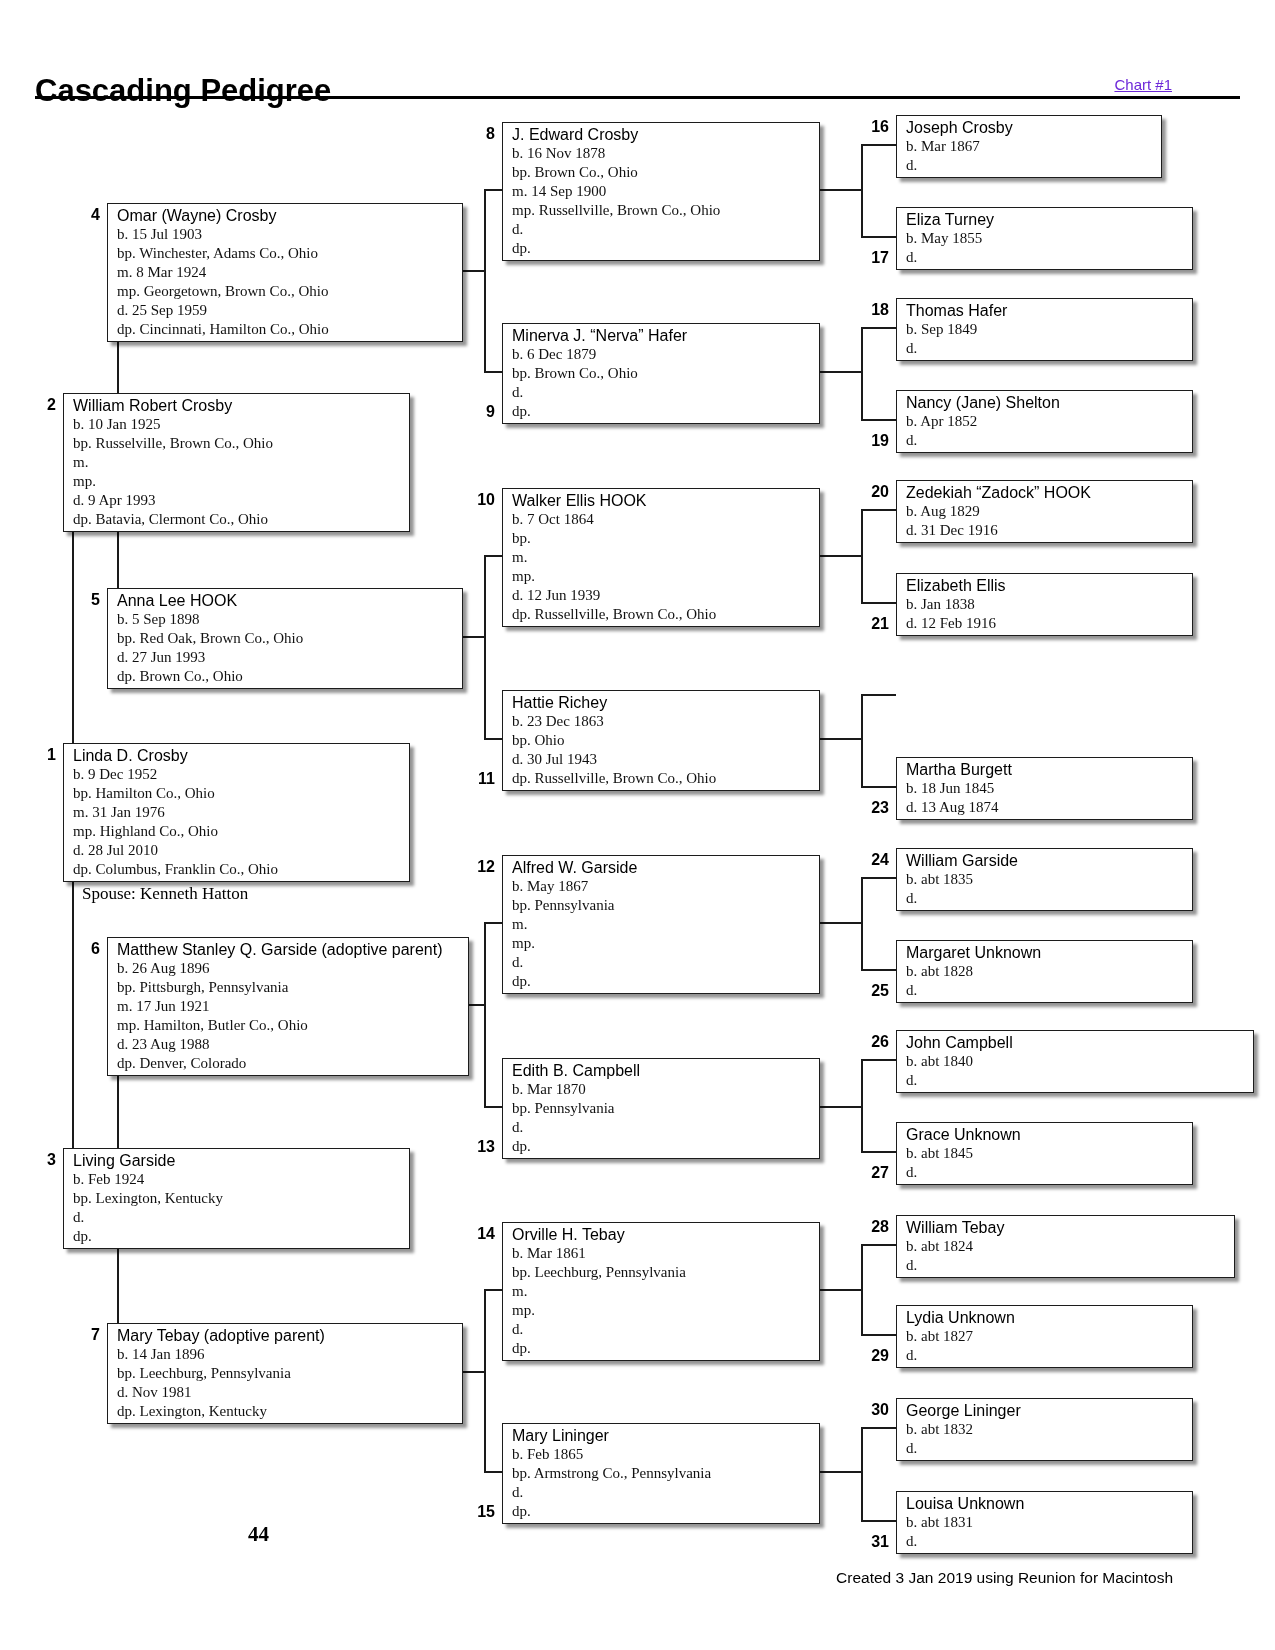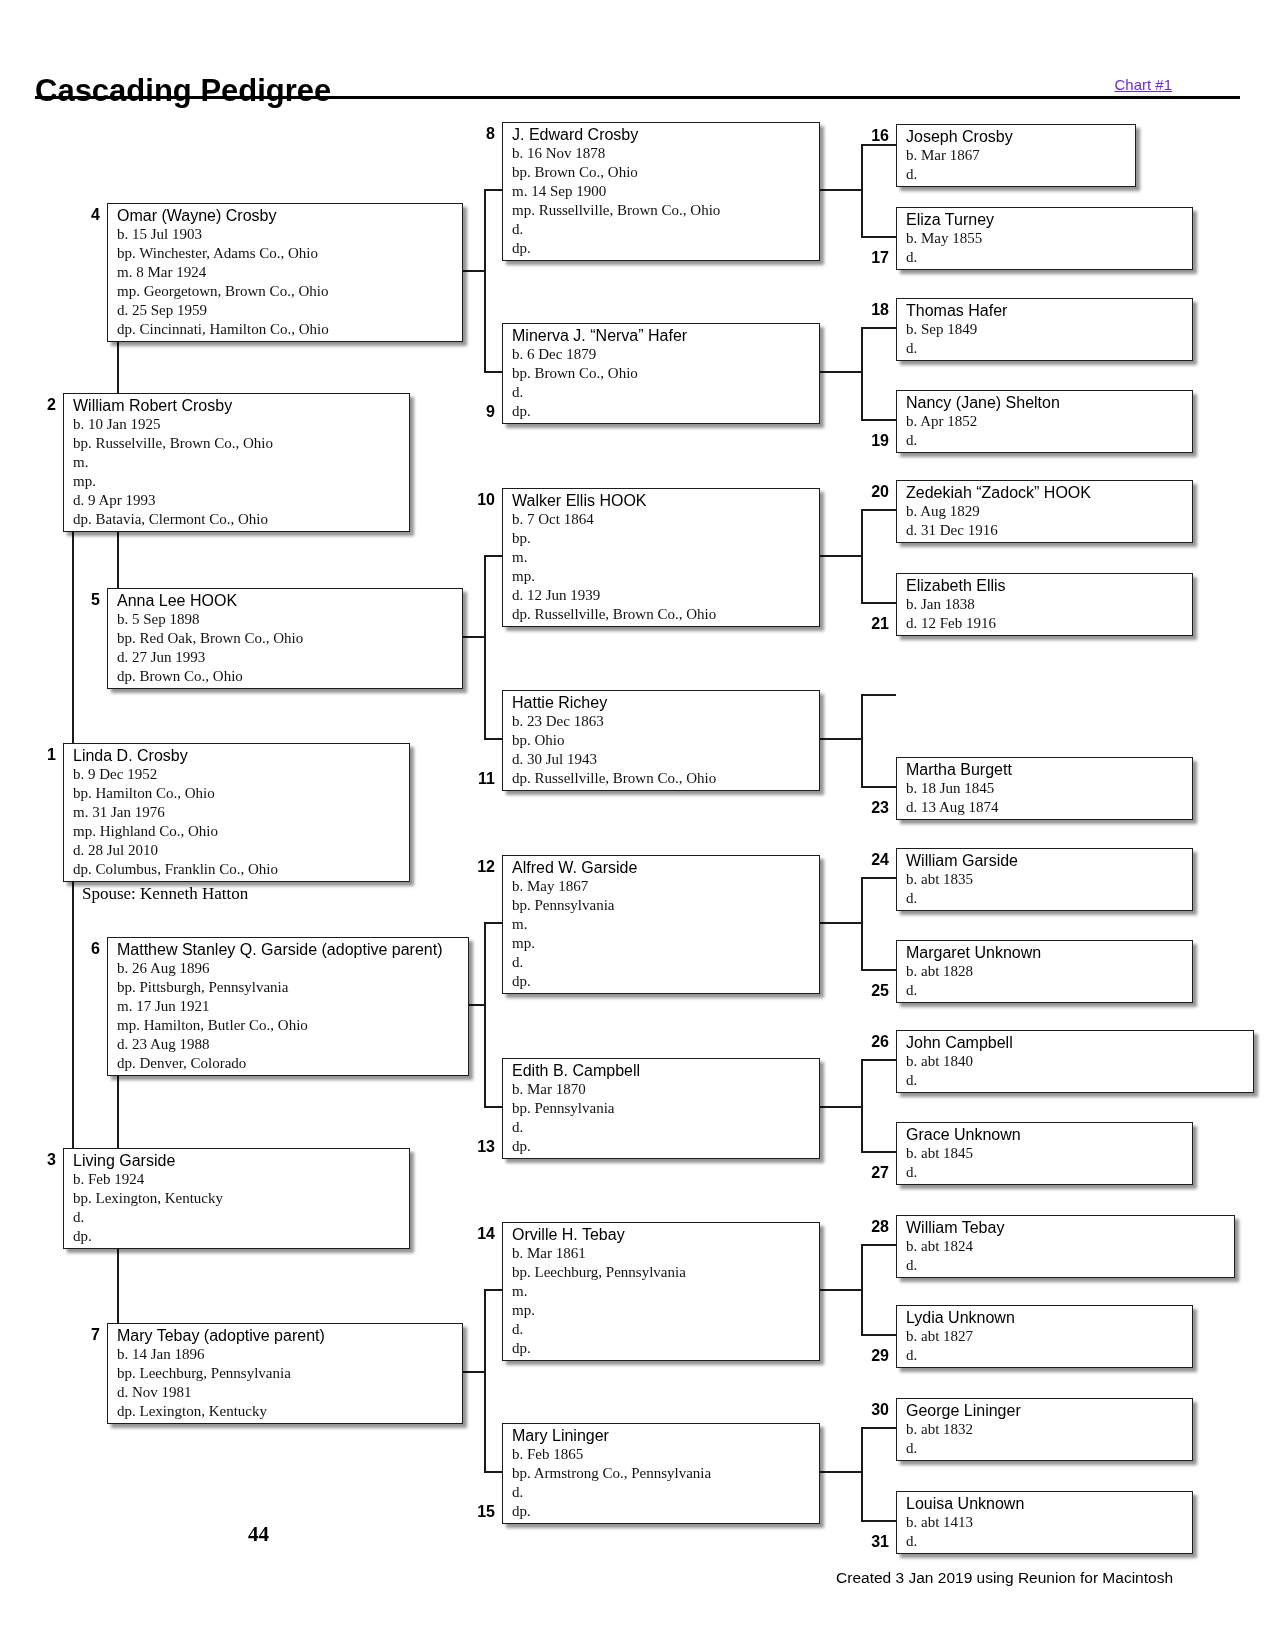--- a/index.html
+++ b/index.html
@@ -236,21 +236,21 @@
       <div class="pline">dp.</div>
     </div>
     <div class="pbox" style="left: 502px; top: 1423px; width: 318px;">
       <div class="pnum bottom">15</div>
       <div class="pname">Mary Lininger</div>
       <div class="pline">b. Feb 1865</div>
       <div class="pline">bp. Armstrong Co., Pennsylvania</div>
       <div class="pline">d.</div>
       <div class="pline">dp.</div>
     </div>
-    <div class="pbox" style="left: 896px; top: 115px; width: 240px; margin-top: 9px;">
+    <div class="pbox" style="left: 896px; top: 115px; width: 266px;">
       <div class="pnum top">16</div>
       <div class="pname">Joseph Crosby</div>
       <div class="pline">b. Mar 1867</div>
       <div class="pline">d.</div>
     </div>
     <div class="pbox" style="left: 896px; top: 207px; width: 297px;">
       <div class="pnum bottom">17</div>
       <div class="pname">Eliza Turney</div>
       <div class="pline">b. May 1855</div>
       <div class="pline">d.</div>
@@ -323,20 +323,20 @@
     </div>
     <div class="pbox" style="left: 896px; top: 1398px; width: 297px;">
       <div class="pnum top">30</div>
       <div class="pname">George Lininger</div>
       <div class="pline">b. abt 1832</div>
       <div class="pline">d.</div>
     </div>
     <div class="pbox" style="left: 896px; top: 1491px; width: 297px;">
       <div class="pnum bottom">31</div>
       <div class="pname">Louisa Unknown</div>
-      <div class="pline">b. abt 1413</div>
+      <div class="pline">b. abt 1831</div>
       <div class="pline">d.</div>
     </div>
   </div>
 
 <div class="spouse-note">Spouse: Kenneth Hatton</div>
 <div class="page-number">44</div>
 <div class="footer-note">Created 3 Jan 2019 using Reunion for Macintosh</div>
 
 </body></html>

